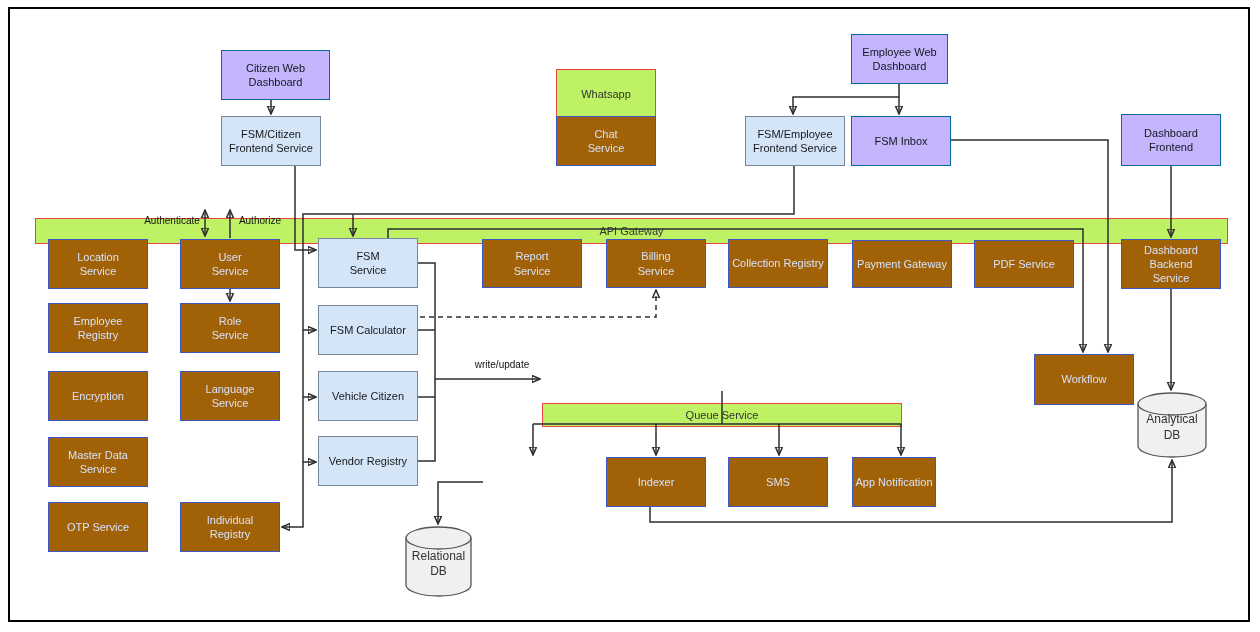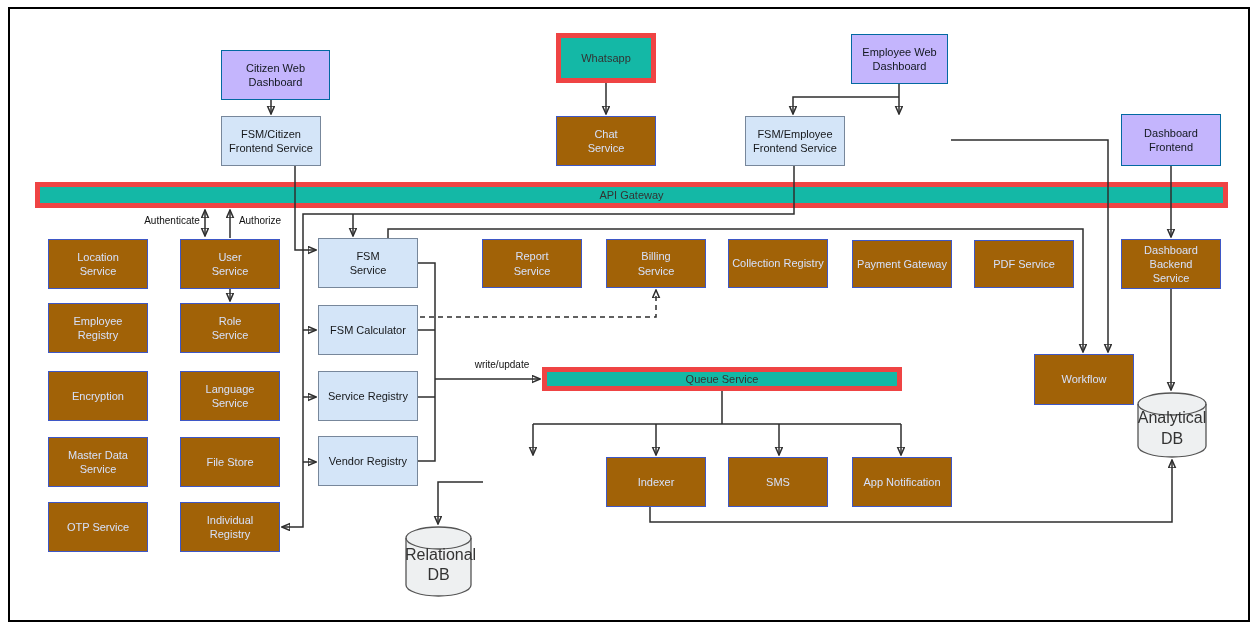--- a/index.html
+++ b/index.html
@@ -9,29 +9,29 @@
   }
   #frame{position:absolute;left:8px;top:7px;width:1242px;height:615px;border:2px solid #000;box-sizing:border-box;}
   .node{
     position:absolute;display:flex;align-items:center;justify-content:center;
     text-align:center;white-space:pre-line;font-size:11px;line-height:1.3;
     box-sizing:border-box;z-index:3;
   }
   .royal{background:#a16207;border:1px solid #3e57c6;color:#d6e1fb;}
   .medium{background:#c4b5fd;border:1px solid #0369a1;color:#12181f;}
   .light{background:#d4e5f8;border:1px solid #77879b;color:#16181b;}
-  .graybar{background:#14b8a6;border:5px solid #ef4444;color:#333;z-index:1;}
+  .graybar{background:#bef264;border:1px solid #ef4444;color:#333;z-index:1;margin-top:36px;}
   #edges{position:absolute;left:0;top:0;z-index:2;}
   #edges path{fill:none;stroke:#2e2e2e;stroke-width:1.5;}
   #edges path.dashed{stroke-dasharray:5 4;}
   .cyl{position:absolute;z-index:3;}
   .cyl svg{position:absolute;left:0;top:0;}
   .cyl span{
     position:absolute;left:0;right:0;top:50%;transform:translateY(-42%);
-    text-align:center;font-size:16px;line-height:1.3;color:#333;white-space:pre-line;
+    text-align:center;font-size:12px;line-height:1.3;color:#333;white-space:pre-line;
   }
   .edge-label{
     position:absolute;z-index:4;font-size:10px;color:#111;text-align:center;
   }
 </style>
 </head>
 <body>
 
 <div id="canvas">
   <div id="frame"></div>
@@ -94,20 +94,22 @@
     <span>Whatsapp</span></div>
   <div class="node royal" style="left:556px;top:116px;width:100px;height:50px">
     <span>Chat
 Service</span></div>
   <div class="node medium" style="left:851px;top:34px;width:97px;height:50px">
     <span>Employee Web
 Dashboard</span></div>
   <div class="node light" style="left:745px;top:116px;width:100px;height:50px">
     <span>FSM/Employee
 Frontend Service</span></div>
+  <div class="node medium" style="left:851px;top:116px;width:100px;height:50px">
+    <span>FSM Inbox</span></div>
   <div class="node medium" style="left:1121px;top:114px;width:100px;height:52px">
     <span>Dashboard Frontend</span></div>
 
   <div class="node royal" style="left:48px;top:239px;width:100px;height:50px">
     <span>Location
 Service</span></div>
   <div class="node royal" style="left:180px;top:239px;width:100px;height:50px">
     <span>User
 Service</span></div>
   <div class="node royal" style="left:48px;top:303px;width:100px;height:50px">
@@ -117,35 +119,33 @@
     <span>Role
 Service</span></div>
   <div class="node royal" style="left:48px;top:371px;width:100px;height:50px">
     <span>Encryption</span></div>
   <div class="node royal" style="left:180px;top:371px;width:100px;height:50px">
     <span>Language
 Service</span></div>
   <div class="node royal" style="left:48px;top:437px;width:100px;height:50px">
     <span>Master Data
 Service</span></div>
-  <div class="node royal" style="left:180px;top:437px;width:100px;height:50px">
-    <span>File Store</span></div>
   <div class="node royal" style="left:48px;top:502px;width:100px;height:50px">
     <span>OTP Service</span></div>
   <div class="node royal" style="left:180px;top:502px;width:100px;height:50px">
     <span>Individual
 Registry</span></div>
 
   <div class="node light" style="left:318px;top:238px;width:100px;height:50px">
     <span>FSM
 Service</span></div>
   <div class="node light" style="left:318px;top:305px;width:100px;height:50px">
     <span>FSM Calculator</span></div>
   <div class="node light" style="left:318px;top:371px;width:100px;height:50px">
-    <span>Service Registry</span></div>
+    <span>Vehicle Citizen</span></div>
   <div class="node light" style="left:318px;top:436px;width:100px;height:50px">
     <span>Vendor Registry</span></div>
 
   <div class="node royal" style="left:482px;top:239px;width:100px;height:49px">
     <span>Report
 Service</span></div>
   <div class="node royal" style="left:606px;top:239px;width:100px;height:49px">
     <span>Billing
 Service</span></div>
   <div class="node royal" style="left:728px;top:239px;width:100px;height:49px">
@@ -158,21 +158,21 @@
     <span>Dashboard Backend
 Service</span></div>
 
   <div class="node royal" style="left:1034px;top:354px;width:100px;height:51px">
     <span>Workflow</span></div>
 
   <div class="node royal" style="left:606px;top:457px;width:100px;height:50px">
     <span>Indexer</span></div>
   <div class="node royal" style="left:728px;top:457px;width:100px;height:50px">
     <span>SMS</span></div>
-  <div class="node royal" style="left:852px;top:457px;width:100px;height:50px">
+  <div class="node royal" style="left:852px;top:457px;width:84px;height:50px">
     <span>App Notification</span></div>
 
   <div class="cyl" style="left:405px;top:526px;width:67px;height:71px">
     <svg width="67" height="71" viewBox="0 0 67 71">
       <path d="M1,12 C1,6 15.5,1 33.5,1 C51.5,1 66,6 66,12 L66,59 C66,65 51.5,70 33.5,70 C15.5,70 1,65 1,59 Z" fill="#eef0f1" stroke="#555" stroke-width="1.3"></path>
       <path d="M1,12 C1,18 15.5,23 33.5,23 C51.5,23 66,18 66,12" fill="none" stroke="#555" stroke-width="1.3"></path>
     </svg>
     <span>Relational
 DB</span>
   </div>

